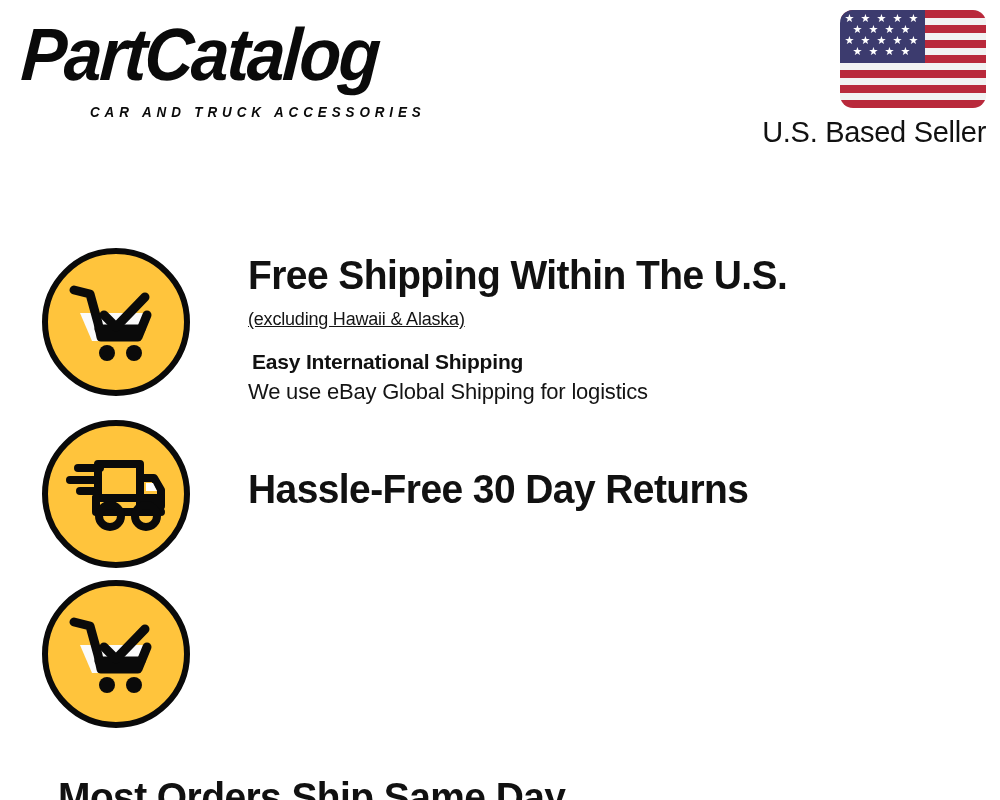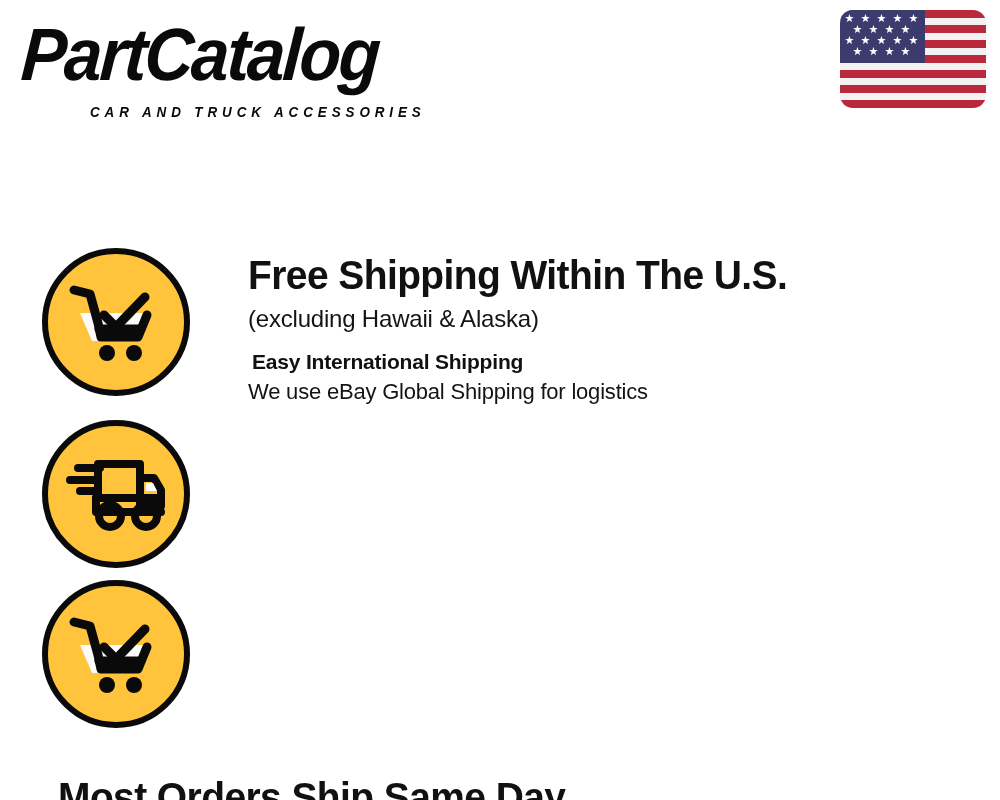--- a/index.html
+++ b/index.html
@@ -162,25 +162,26 @@
     color: #111111;
     letter-spacing: -0.6px;
     transform: scaleX(0.95);
     transform-origin: left center;
     white-space: nowrap;
     margin: 0;
   }
   .subline {
     font-family: "Liberation Sans", sans-serif;
     font-weight: 400;
-    font-size: 24px;
+    font-size: 18px;
     line-height: 30px;
     color: #141414;
     margin: 6px 0 0 0;
     letter-spacing: -0.2px;
+    text-decoration: underline;
   }
   .subhead {
     font-family: "Liberation Sans", sans-serif;
     font-weight: 700;
     font-size: 21px;
     line-height: 28px;
     color: #111111;
     margin: 14px 0 0 4px;
     letter-spacing: -0.2px;
   }
@@ -237,20 +238,21 @@
         <span class="star" style="left:20px; top:25px;">★</span>
         <span class="star" style="left:36px; top:25px;">★</span>
         <span class="star" style="left:52px; top:25px;">★</span>
         <span class="star" style="left:68px; top:25px;">★</span>
         <span class="star" style="left:12px; top:36px;">★</span>
         <span class="star" style="left:28px; top:36px;">★</span>
         <span class="star" style="left:44px; top:36px;">★</span>
         <span class="star" style="left:60px; top:36px;">★</span>
       </div>
     </div>
+    <span class="seller-text">U.S. Based Seller</span>
   </div>
 
   <div class="features">
 
     <div class="feature feature-1">
       <div class="badge">
         <svg width="96" height="86" viewBox="0 0 96 86" aria-hidden="true">
           <path d="M12 34 L76 34 L66 62 L24 62 Z" fill="#fbfbfb"></path>
           <path d="M6 11 L22 15 L30 44 L33 58 L70 58 L79 36" fill="none" stroke="#0a0a0a" stroke-width="9" stroke-linecap="round" stroke-linejoin="round"></path>
           <path d="M22 15 L79 36" fill="none" stroke="#0a0a0a" stroke-width="0"></path>
@@ -277,20 +279,23 @@
           <path d="M30 42 L95 42" stroke="#0a0a0a" stroke-width="8" stroke-linecap="round"></path>
           <path d="M24 48 L95 48" stroke="#0a0a0a" stroke-width="0"></path>
           <path d="M30 42 L30 56 L95 56" fill="none" stroke="#0a0a0a" stroke-width="8" stroke-linejoin="round" stroke-linecap="round"></path>
           <path d="M12 12 L34 12" stroke="#0a0a0a" stroke-width="8" stroke-linecap="round"></path>
           <path d="M4 24 L30 24" stroke="#0a0a0a" stroke-width="8" stroke-linecap="round"></path>
           <path d="M14 35 L32 35" stroke="#0a0a0a" stroke-width="8" stroke-linecap="round"></path>
           <circle cx="44" cy="60" r="11" fill="none" stroke="#0a0a0a" stroke-width="8"></circle>
           <circle cx="80" cy="60" r="11" fill="none" stroke="#0a0a0a" stroke-width="8"></circle>
         </svg>
       </div>
+      <div class="feature-text">
+        <p class="headline">Hassle-Free 30 Day Returns</p>
+      </div>
     </div>
 
     <div class="feature feature-3">
       <div class="badge">
         <svg width="96" height="86" viewBox="0 0 96 86" aria-hidden="true">
           <path d="M12 34 L76 34 L66 62 L24 62 Z" fill="#fbfbfb"></path>
           <path d="M6 11 L22 15 L30 44 L33 58 L70 58 L79 36" fill="none" stroke="#0a0a0a" stroke-width="9" stroke-linecap="round" stroke-linejoin="round"></path>
           <path d="M31 50 L73 50" fill="none" stroke="#0a0a0a" stroke-width="9" stroke-linecap="round"></path>
           <path d="M36 36 L48 48 L77 18" fill="none" stroke="#0a0a0a" stroke-width="9" stroke-linecap="round" stroke-linejoin="round"></path>
           <circle cx="39" cy="74" r="8" fill="#0a0a0a"></circle>

